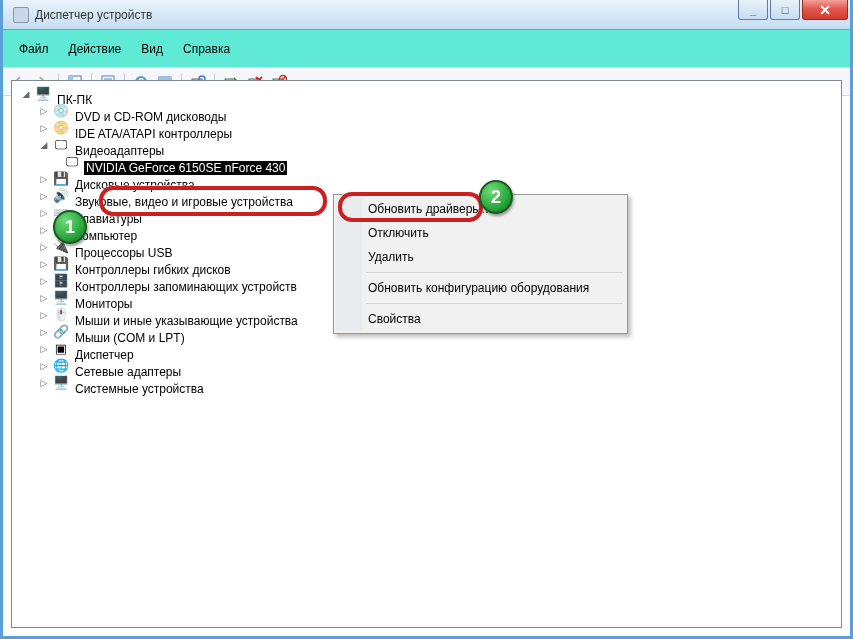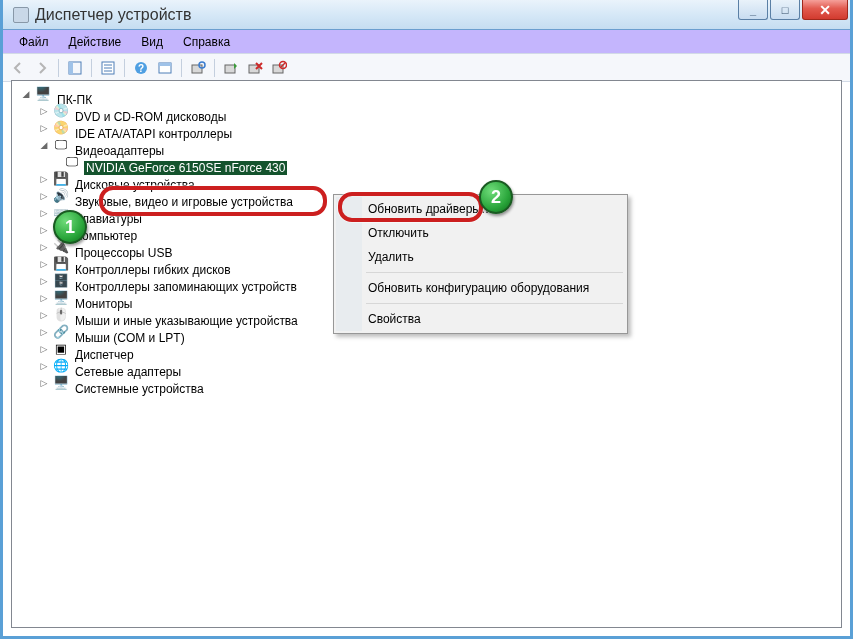--- a/index.html
+++ b/index.html
@@ -29,21 +29,21 @@
     position: relative;
   }
   .title-icon {
     width: 16px; height: 16px;
     margin: 0 6px 0 10px;
     background: #c9d8e8;
     border: 1px solid #8898a8;
     border-radius: 2px;
   }
   .title-text {
-    font-size: 16px;
+    font-size: 12px;
     color: #333;
   }
   .win-controls {
     position: absolute;
     right: 2px; top: 0;
     display: flex;
   }
   .win-btn {
     width: 30px; height: 20px;
     margin-left: 2px;
@@ -60,25 +60,25 @@
   }
   .win-btn.close {
     width: 46px;
     background: linear-gradient(to bottom, #f5a09a, #e25a4f 45%, #d23b2f);
     border-color: #a0281c;
     color: #fff;
     font-size: 14px;
   }
   
   .menu-bar {
-    height: 24px;
+    height: 38px;
     display: flex;
     align-items: center;
     padding: 0 6px;
-    background: #c4b5fd;
+    background: #5eead4;
     border-bottom: 1px solid #d2dae6;
   }
   .menu-item {
     padding: 2px 10px;
     cursor: default;
   }
   
   .toolbar {
     height: 28px;
     display: flex;
@@ -135,21 +135,21 @@
     font-size: 13px;
   }
   .node-label {
     padding: 0 2px;
     margin-top: 12px;
   }
   .indent-0 { padding-left: 4px; }
   .indent-1 { padding-left: 22px; }
   .indent-2 { padding-left: 48px; }
   .selected .node-label {
-    background: #14532d;
+    background: #000000;
     color: #fff;
   }
 
   
   .context-menu {
     position: absolute;
     left: 330px;
     top: 194px;
     width: 295px;
     background: #f1f1f1;

